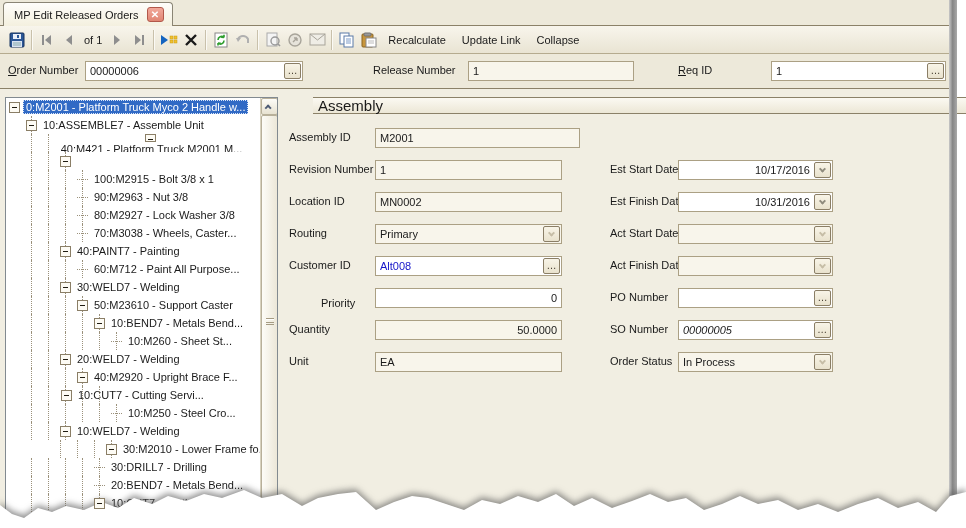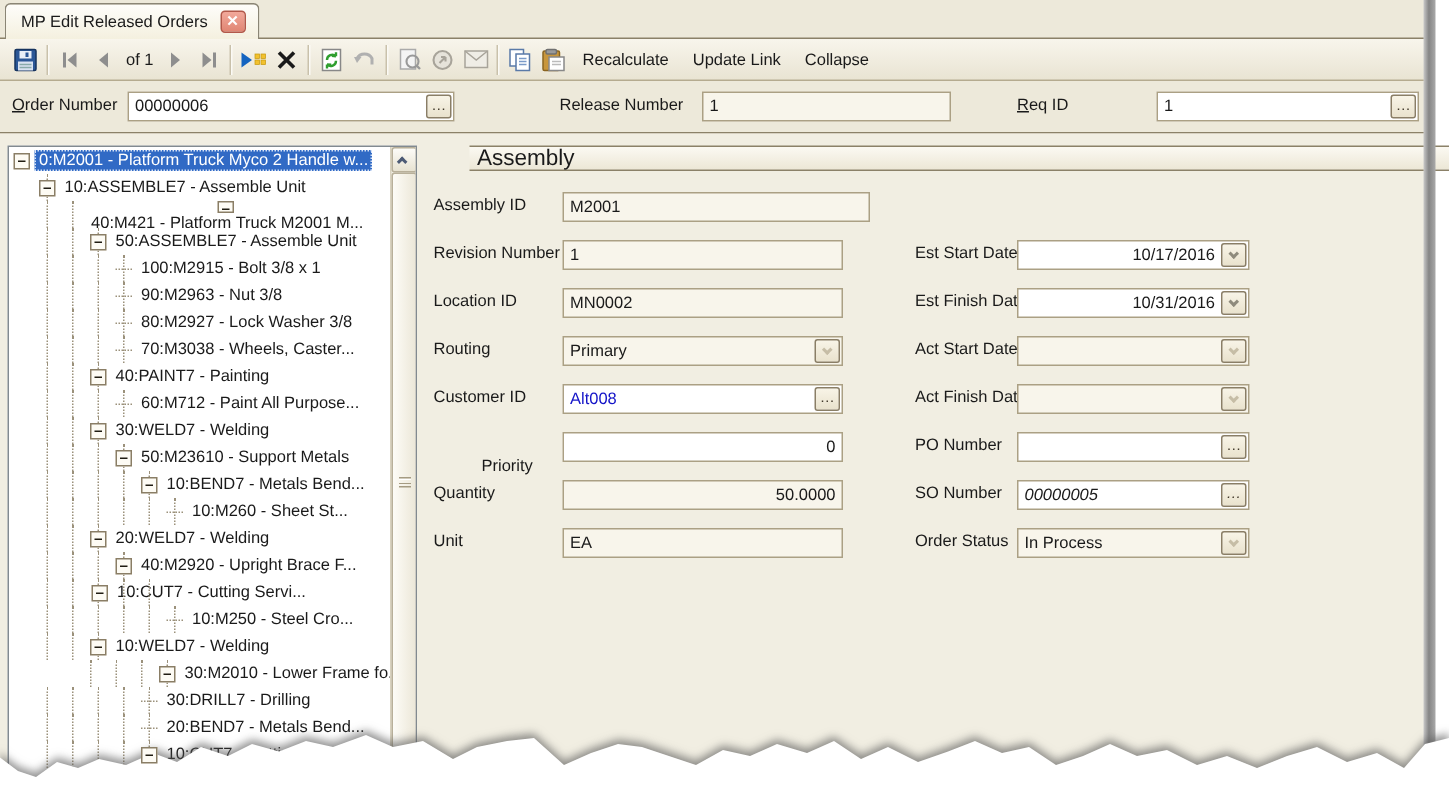--- a/index.html
+++ b/index.html
@@ -254,21 +254,20 @@
 
           <div class="tree-row" style="padding-left: 37px; flex-direction: column;">
             <span class="expander"></span>
             <span class="tree-label">40:M421 - Platform Truck M2001 M...</span>
           <span class="guide" style="left: 25px;"></span>
             <span class="guide" style="left: 42px;"></span>
           </div>
 
           <div class="tree-row" style="padding-left: 54px;">
             <span class="expander"></span>
-            <span class="tree-label">50:ASSEMBLE7 - Assemble Unit</span>
           <span class="guide" style="left: 25px;"></span>
             <span class="guide" style="left: 42px;"></span>
             <span class="guide" style="left: 59px;"></span>
           </div>
 
           <div class="tree-row" style="padding-left: 71px;">
             <span class="stub"></span>
             <span class="tree-label">100:M2915 - Bolt 3/8 x 1</span>
           <span class="guide" style="left: 25px;"></span>
             <span class="guide" style="left: 42px;"></span>
@@ -323,21 +322,21 @@
           <div class="tree-row" style="padding-left: 54px;">
             <span class="expander"></span>
             <span class="tree-label">30:WELD7 - Welding</span>
           <span class="guide" style="left: 25px;"></span>
             <span class="guide" style="left: 42px;"></span>
             <span class="guide" style="left: 59px;"></span>
           </div>
 
           <div class="tree-row" style="padding-left: 71px;">
             <span class="expander"></span>
-            <span class="tree-label">50:M23610 - Support Metals</span>
+            <span class="tree-label">50:M23610 - Support Caster</span>
           <span class="guide" style="left: 25px;"></span>
             <span class="guide" style="left: 42px;"></span>
             <span class="guide" style="left: 59px;"></span>
             <span class="guide" style="left: 76px;"></span>
           </div>
 
           <div class="tree-row" style="padding-left: 88px;">
             <span class="expander"></span>
             <span class="tree-label">10:BEND7 - Metals Bend...</span>
           <span class="guide" style="left: 25px;"></span>
@@ -472,21 +471,21 @@
             <span class="chev dis"></span>
           </span>
       </div>
 
       <span class="flabel" style="left:8px; top:162px;">Customer ID</span>
       <div class="field white hasbtn" style="left:94px; top:159px; width:187px;">
         <span class="bluetext">Alt008</span>
         <span class="mini-btn">…</span>
       </div>
 
-      <span class="flabel" style="left:8px; top:208px;padding-left:32px;">Priority</span>
+      <span class="flabel" style="left:8px; top:200px;padding-left:32px;">Priority</span>
       <div class="field white right" style="left:94px; top:191px; width:187px;"><span>0</span></div>
 
       <span class="flabel" style="left:8px; top:226px;">Quantity</span>
       <div class="field right" style="left:94px; top:223px; width:187px;"><span>50.0000</span></div>
 
       <span class="flabel" style="left:8px; top:258px;">Unit</span>
       <div class="field" style="left:94px; top:255px; width:187px;"><span>EA</span></div>
 
       <span class="flabel" style="left:329px; top:66px;">Est Start Date</span>
       <div class="field white right hasbtn" style="left:397px; top:63px; width:155px;">

